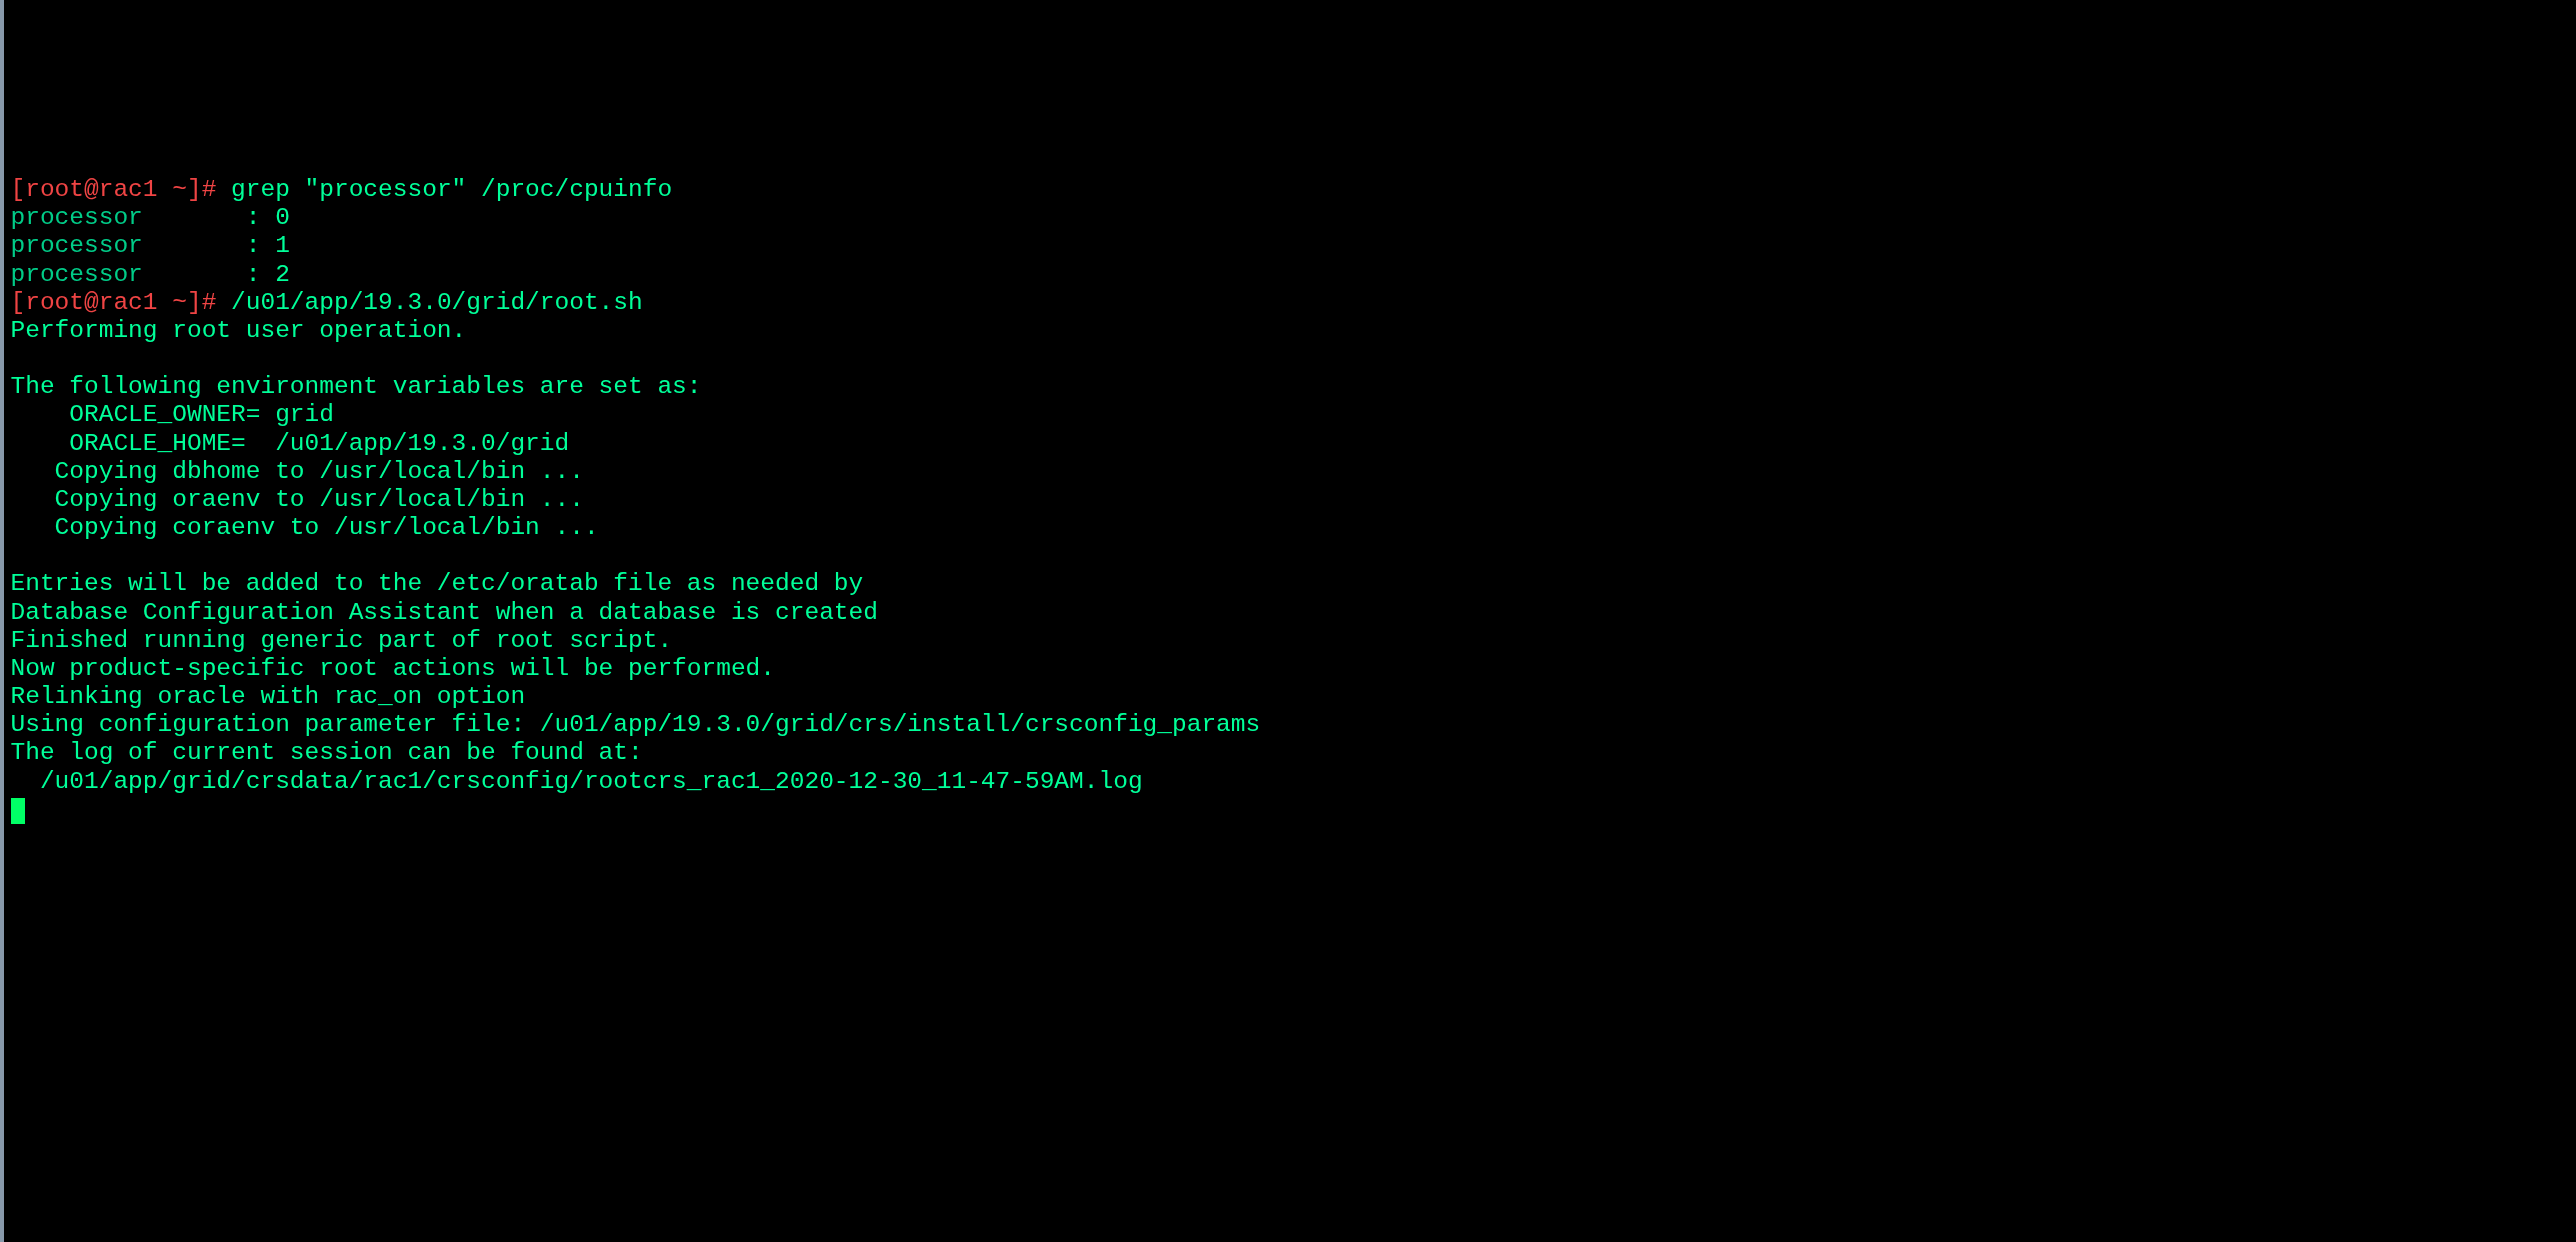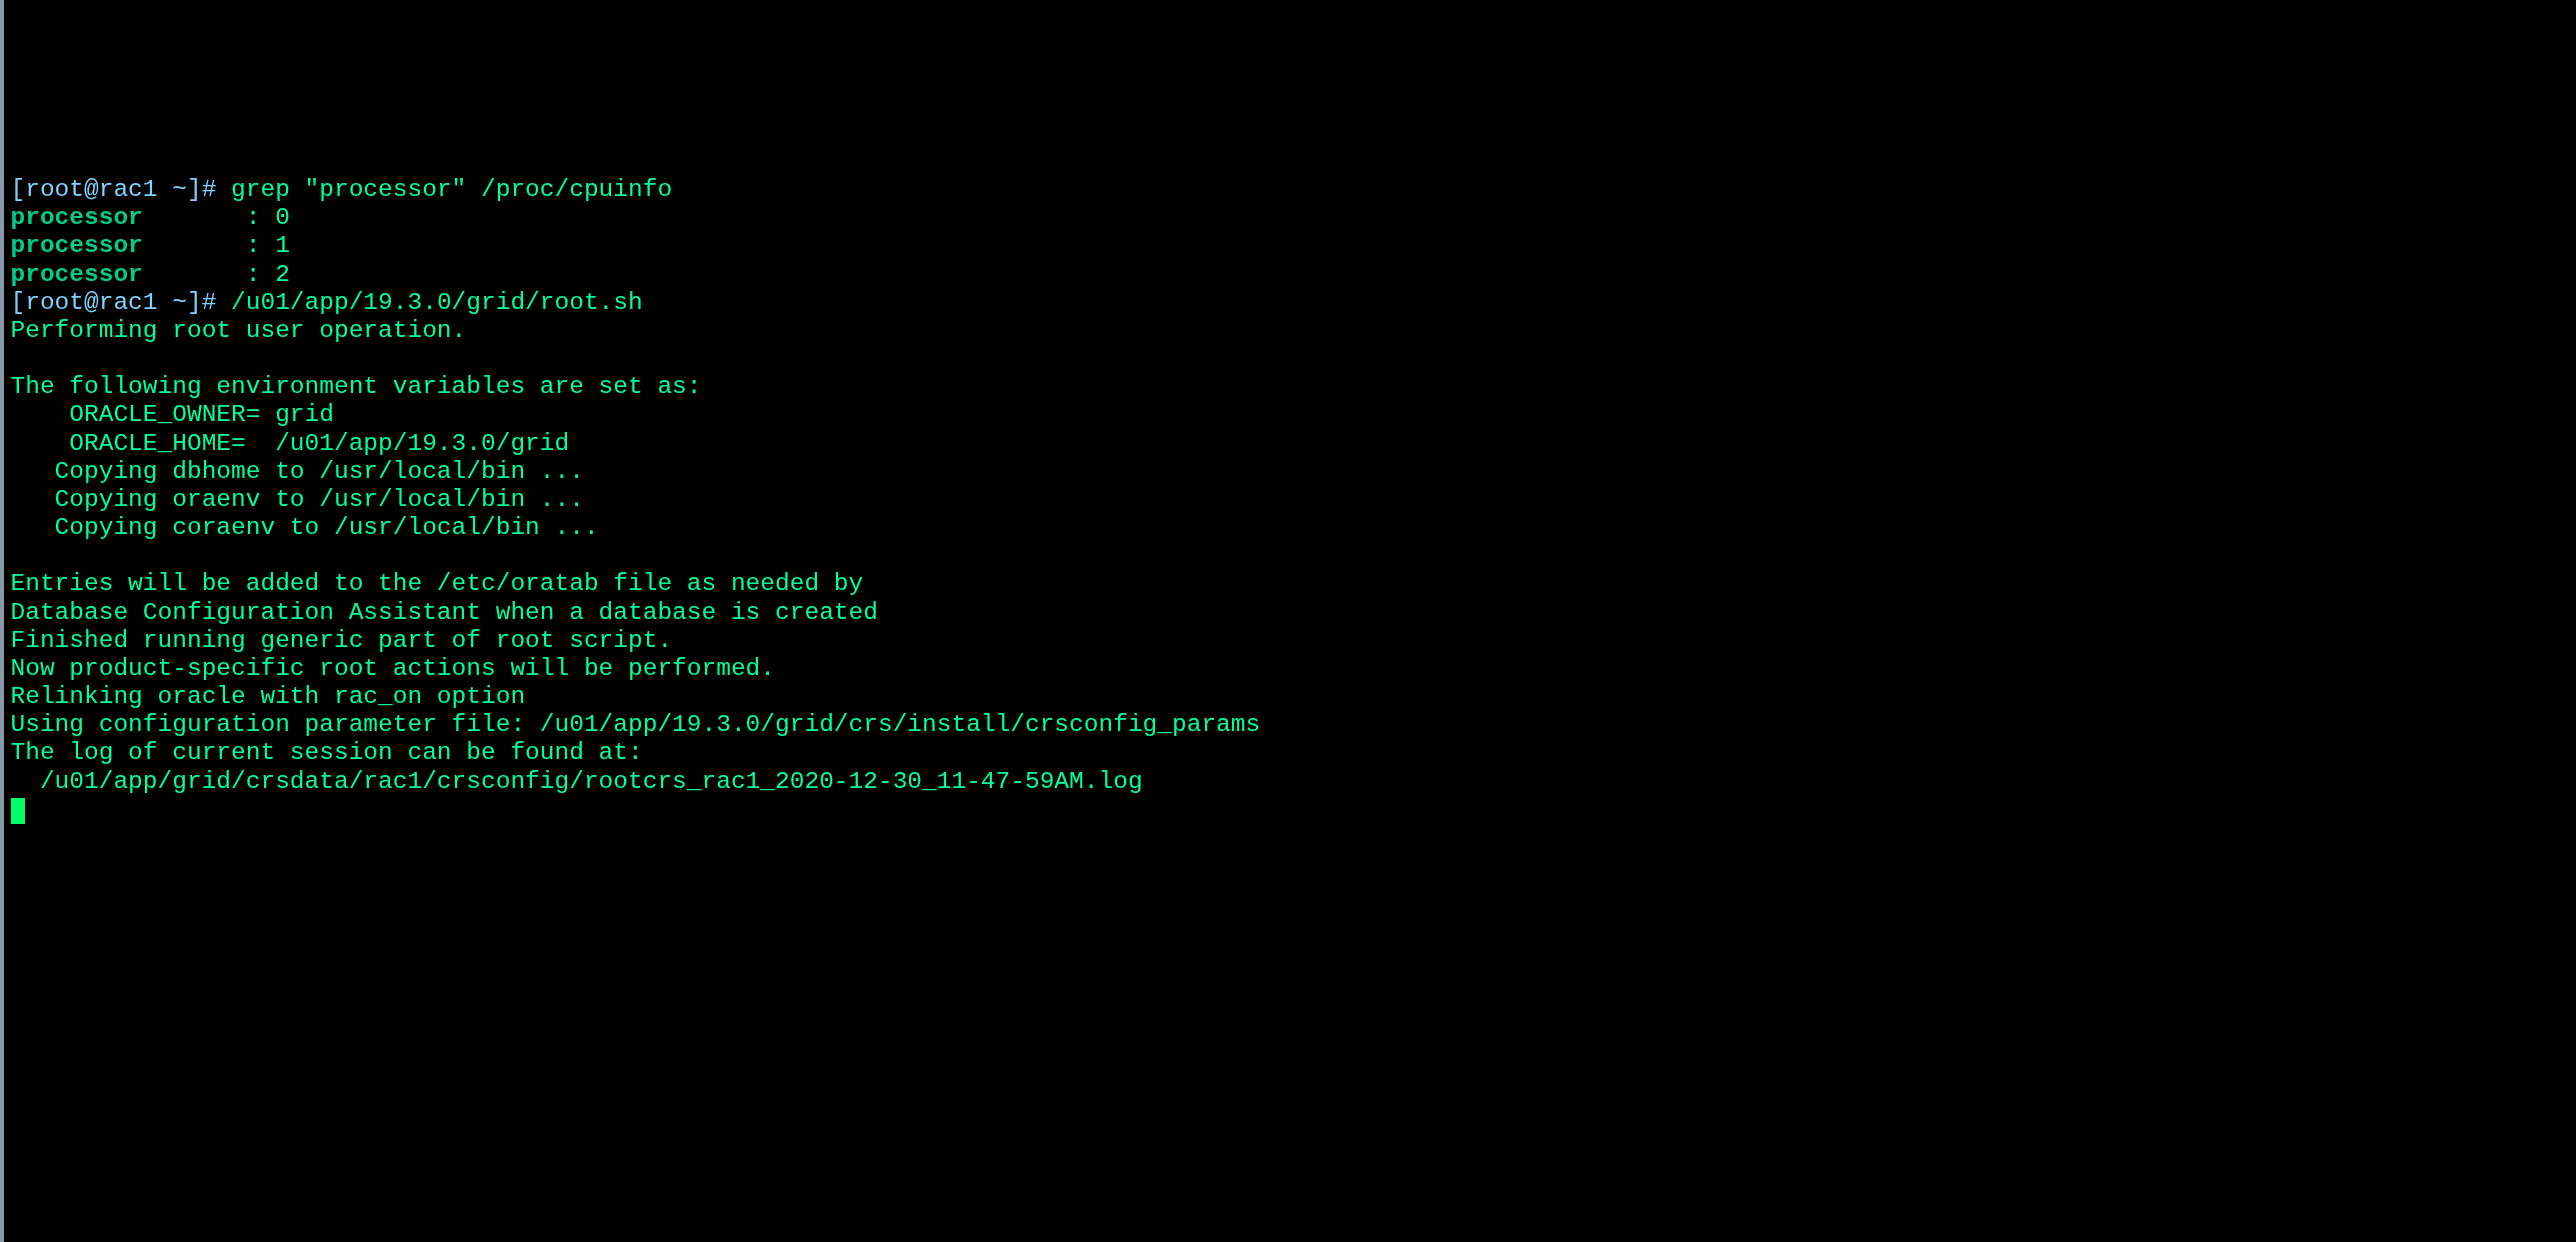--- a/index.html
+++ b/index.html
@@ -14,24 +14,24 @@
       overflow: hidden;
     }
     .terminal {
       display: block;
     }
     .line {
       display: block;
       min-height: 1.15em;
     }
     .prompt {
-      color: #7dd3fc;
+      color: #ef4444;
     }
     .bold {
-      font-weight: bold;
+      font-weight: normal;
       color: #00cc88;
     }
     .cursor {
       display: inline-block;
       width: 0.6em;
       height: 1.05em;
       background-color: #00ff66;
       vertical-align: bottom;
     }
     .left-edge {

